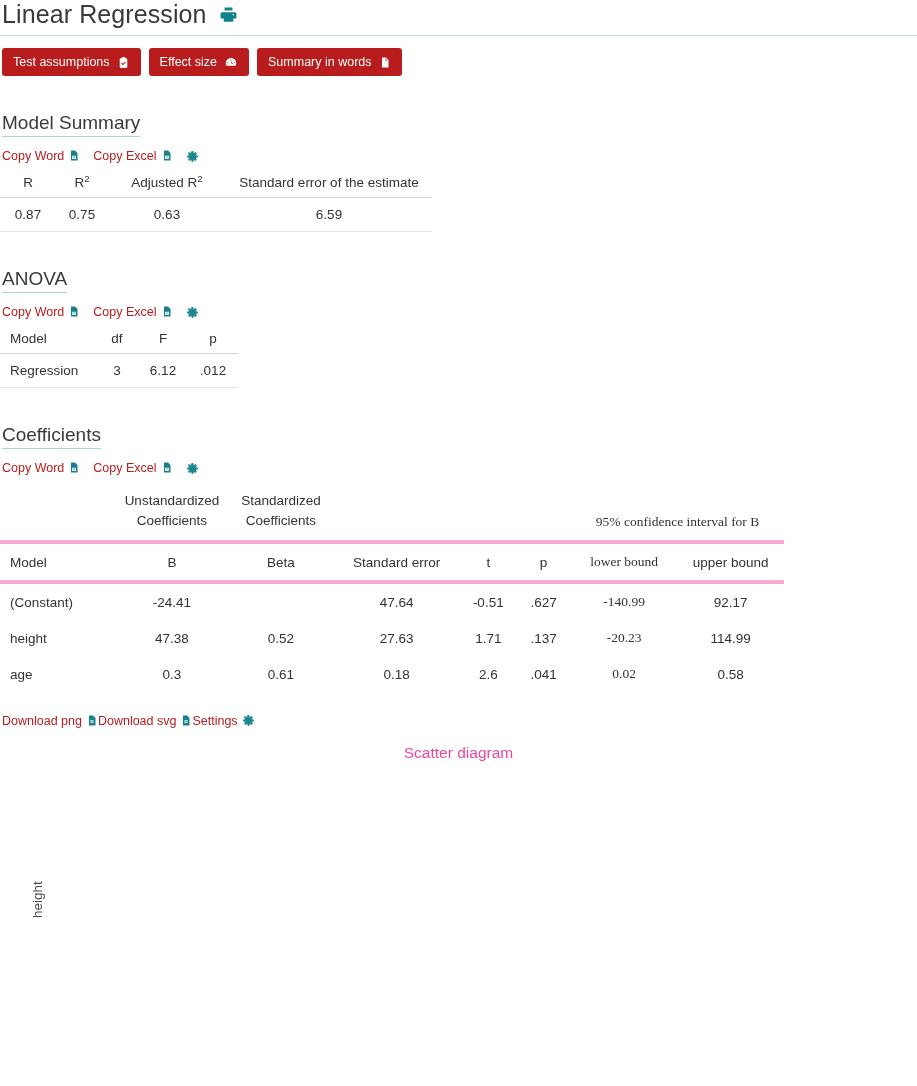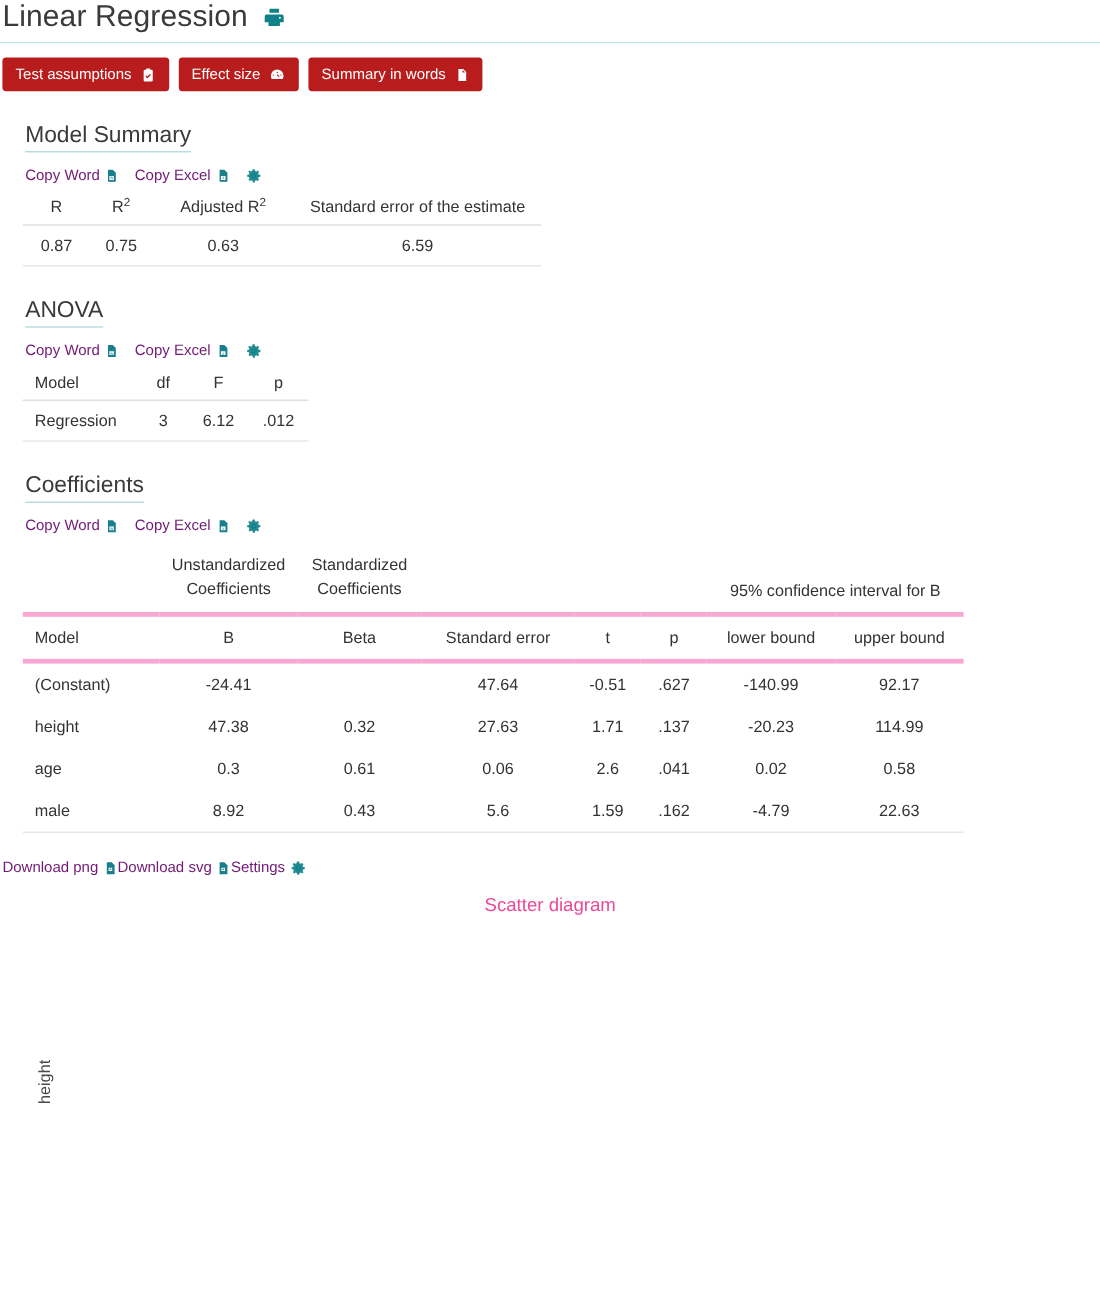--- a/index.html
+++ b/index.html
@@ -43,30 +43,30 @@
   .tealbtn .bico { display: inline-flex; align-items: center; }
 
   
   .sec-head {
     font-size: 19px; color: #3a3a3a; font-weight: 400;
     display: inline-block;
     border-bottom: 1px solid #a9d4da;
     padding-bottom: 2px;
     margin: 0 0 0 2px;
   }
-  .sec-wrap { margin-top: 26px; padding-left: 19px; }
+  .sec-wrap { margin-top: 36px; }
 
   
   .copyrow {
     display: flex; align-items: center; gap: 13px;
     margin: 12px 0 6px 2px;
   }
   .clink {
-    display: inline-flex; align-items: center; gap: 4px;
-    color: #701a75; font-size: 12.5px; cursor: pointer;
+    display: inline-flex; align-items: flex-start; gap: 4px;
+    color: #b91c1c; font-size: 12.5px; cursor: pointer;
     text-decoration: none;
   }
   .clink .cico { display: inline-flex; align-items: center; }
   .gear { display: inline-flex; align-items: center; color: #0f8289; cursor: pointer; }
 
   
   table.stat {
     border-collapse: collapse;
     font-size: 13.5px;
     color: #333;
@@ -100,21 +100,21 @@
 
   
   #coef-table { width: 784px; }
   #coef-table th, #coef-table td { padding-top: 10px; padding-bottom: 10px; }
   #coef-table .c0 { width: 118px; text-align: left; }
   #coef-table .c1 { width: 104px; text-align: center; }
   #coef-table .c2 { width: 104px; text-align: center; }
   #coef-table .c3 { width: 130px; text-align: center; }
   #coef-table .c4 { width: 56px;  text-align: center; }
   #coef-table .c5 { width: 56px;  text-align: center; }
-  #coef-table .c6 { width: 108px; text-align: center; }
+  #coef-table .c6 { width: 108px; text-align: center; font-family: Liberation Serif, serif; }
   #coef-table .c7 { width: 108px; text-align: center; }
   .grp-row td { padding-bottom: 4px; padding-top: 2px; text-align: center; vertical-align: bottom; }
   .grp-row .two-line { line-height: 1.45; }
   .hdr-underline td, .hdr-underline th { border-bottom: 4px solid #f9a8d4; }
   .tbl-bottom td { border-bottom: 1px solid #e0e0e0; }
 
   
   .chart-links {
     display: flex; align-items: center; gap: 0;
     margin: 22px 0 0 2px;
@@ -344,46 +344,36 @@
           <td class="c2"></td>
           <td class="c3">47.64</td>
           <td class="c4">-0.51</td>
           <td class="c5">.627</td>
           <td class="c6">-140.99</td>
           <td class="c7">92.17</td>
         </tr>
         <tr>
           <td class="c0">height</td>
           <td class="c1">47.38</td>
-          <td class="c2">0.32</td>
+          <td class="c2">0.52</td>
           <td class="c3">27.63</td>
           <td class="c4">1.71</td>
           <td class="c5">.137</td>
           <td class="c6">-20.23</td>
           <td class="c7">114.99</td>
         </tr>
         <tr>
           <td class="c0">age</td>
           <td class="c1">0.3</td>
           <td class="c2">0.61</td>
-          <td class="c3">0.06</td>
+          <td class="c3">0.18</td>
           <td class="c4">2.6</td>
           <td class="c5">.041</td>
           <td class="c6">0.02</td>
           <td class="c7">0.58</td>
-        </tr>
-        <tr class="tbl-bottom">
-          <td class="c0">male</td>
-          <td class="c1">8.92</td>
-          <td class="c2">0.43</td>
-          <td class="c3">5.6</td>
-          <td class="c4">1.59</td>
-          <td class="c5">.162</td>
-          <td class="c6">-4.79</td>
-          <td class="c7">22.63</td>
         </tr>
       </tbody>
     </table>
   </div>
 
   <div class="chart-links">
     <span class="clink">
       <span>Download png</span>
       <span class="cico">
         <svg width="12" height="13" viewBox="0 0 24 24" aria-hidden="true">

